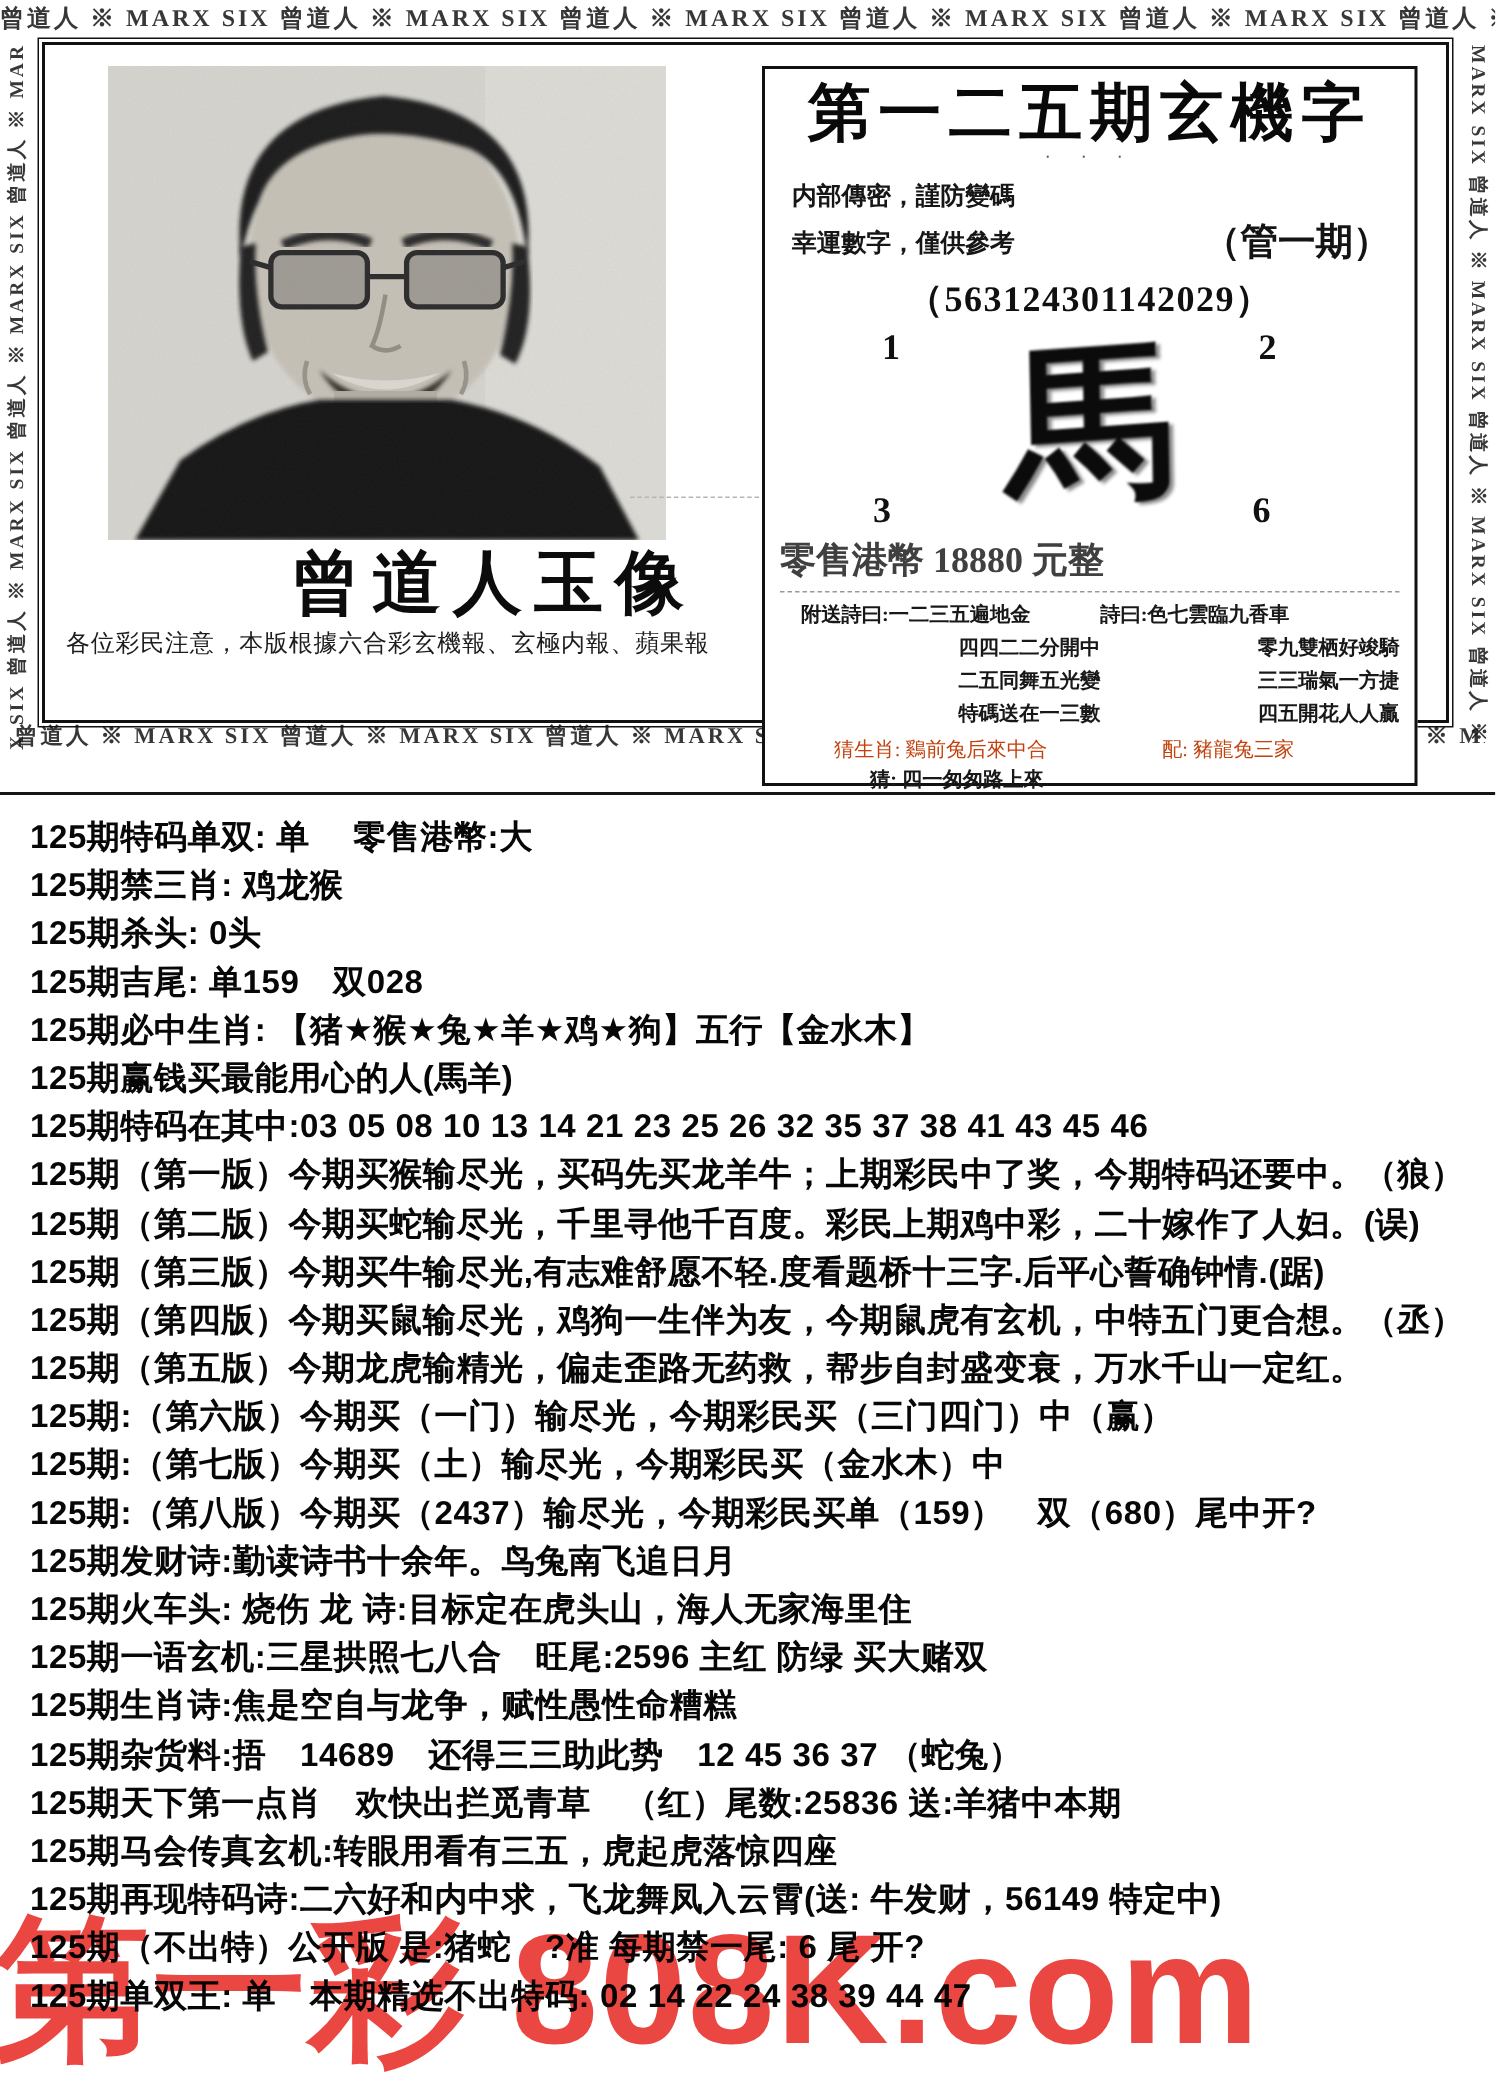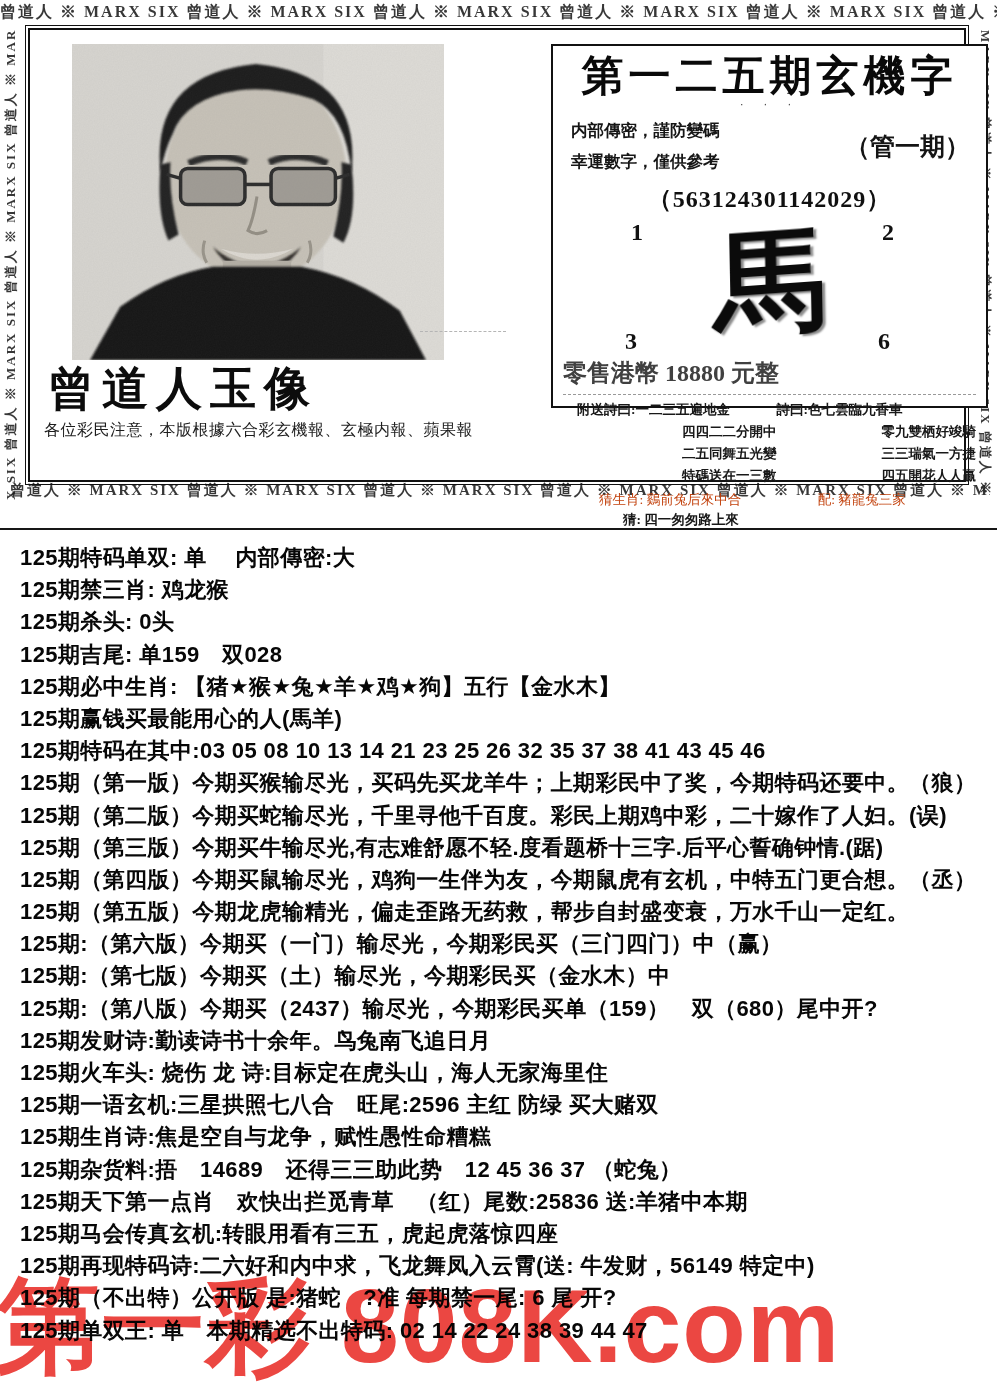--- a/index.html
+++ b/index.html
@@ -16,33 +16,33 @@
   .strip-left{left:2px;top:500px;transform:rotate(-90deg);}
   .strip-right{left:995px;top:30px;transform:rotate(90deg);}
 
   
   .outer-box{position:absolute;left:28px;top:28px;width:934px;height:450px;
              border:2px solid #111;outline:1px solid #111;outline-offset:2px;background:#fff;}
 
   
   .photo{position:absolute;left:72px;top:44px;width:372px;height:316px;background:#d6d4cf;}
   .photo svg{display:block;width:100%;height:100%;}
-  .caption{position:absolute;left:48px;top:358px;width:400px;text-align:left;
+  .caption{position:absolute;left:64px;top:358px;width:400px;text-align:right;
            font-family:"Liberation Serif","DejaVu Serif",serif;font-weight:900;
            font-size:46px;letter-spacing:8px;color:#0c0c0c;}
   .notice{position:absolute;left:44px;top:414px;width:440px;font-size:16px;
           line-height:1.95;color:#1d1d1d;font-weight:500;letter-spacing:.5px;}
 
   
-  .panel{position:absolute;left:508px;top:44px;width:437px;height:364px;
-         border:2.5px solid #111;box-sizing:border-box;padding:6px 10px 4px 10px;background:#fff;margin-left:43px;}
+  .panel{position:absolute;left:508px;top:44px;width:437px;height:480px;
+         border:2.5px solid #111;box-sizing:border-box;padding:6px 10px 4px 10px;background:#fff;}
   .panel-title{text-align:center;font-family:"Liberation Serif","DejaVu Serif",serif;
                font-weight:900;font-size:42px;letter-spacing:5px;color:#090909;line-height:1.15;}
   .panel-dots{text-align:center;color:#555;font-size:13px;height:12px;line-height:8px;letter-spacing:8px;}
-  .sub-row{display:flex;justify-content:space-between;align-items:center;padding:4px 2px 0 8px;}
+  .sub-row{display:flex;justify-content:space-between;align-items:flex-end;padding:4px 2px 0 8px;}
   .sub-left{font-size:16.5px;line-height:1.85;font-weight:600;color:#161616;
             font-family:"Liberation Serif","DejaVu Serif",serif;}
   .issue-note{font-size:25px;font-weight:600;padding-right:4px;color:#141414;
               font-family:"Liberation Serif","DejaVu Serif",serif;}
   .digits{text-align:center;font-family:"Liberation Serif","DejaVu Serif",serif;
           font-size:24px;font-weight:600;letter-spacing:1px;margin-top:6px;color:#101010;}
   .glyph-box{position:relative;height:138px;margin-top:2px;}
   .glyph{position:absolute;left:50%;top:50%;transform:translate(-50%,-52%) rotate(-4deg) skewX(-3deg);
          font-family:"Liberation Serif","DejaVu Serif",serif;font-weight:900;font-size:112px;
          color:#0b0b0b;filter:blur(.7px);text-shadow:3px 2px 2px rgba(0,0,0,.45);}
@@ -187,21 +187,21 @@
       <div class="zr-left">猜生肖: 鷄前兔后來中合</div>
       <div class="zr-right">配: 豬龍兔三家</div>
     </div>
     <div class="guess-line">猜: 四一匆匆路上來</div>
   </div>
 
   <div class="dash-out"></div>
   <div class="hr-full"></div>
 
   <div class="body-lines">
-    <div class="bline">125期特码单双: 单　 内部傳密:大</div>
+    <div class="bline">125期特码单双: 单　 零售港幣:大</div>
     <div class="bline">125期禁三肖: 鸡龙猴</div>
     <div class="bline">125期杀头: 0头</div>
     <div class="bline">125期吉尾: 单159　双028</div>
     <div class="bline">125期必中生肖: 【猪★猴★兔★羊★鸡★狗】五行【金水木】</div>
     <div class="bline">125期赢钱买最能用心的人(馬羊)</div>
     <div class="bline">125期特码在其中:03 05 08 10 13 14 21 23 25 26 32 35 37 38 41 43 45 46</div>
     <div class="bline">125期（第一版）今期买猴输尽光，买码先买龙羊牛；上期彩民中了奖，今期特码还要中。（狼）</div>
     <div class="bline">125期（第二版）今期买蛇输尽光，千里寻他千百度。彩民上期鸡中彩，二十嫁作了人妇。(误)</div>
     <div class="bline">125期（第三版）今期买牛输尽光,有志难舒愿不轻.度看题桥十三字.后平心誓确钟情.(踞)</div>
     <div class="bline">125期（第四版）今期买鼠输尽光，鸡狗一生伴为友，今期鼠虎有玄机，中特五门更合想。（丞）</div>

